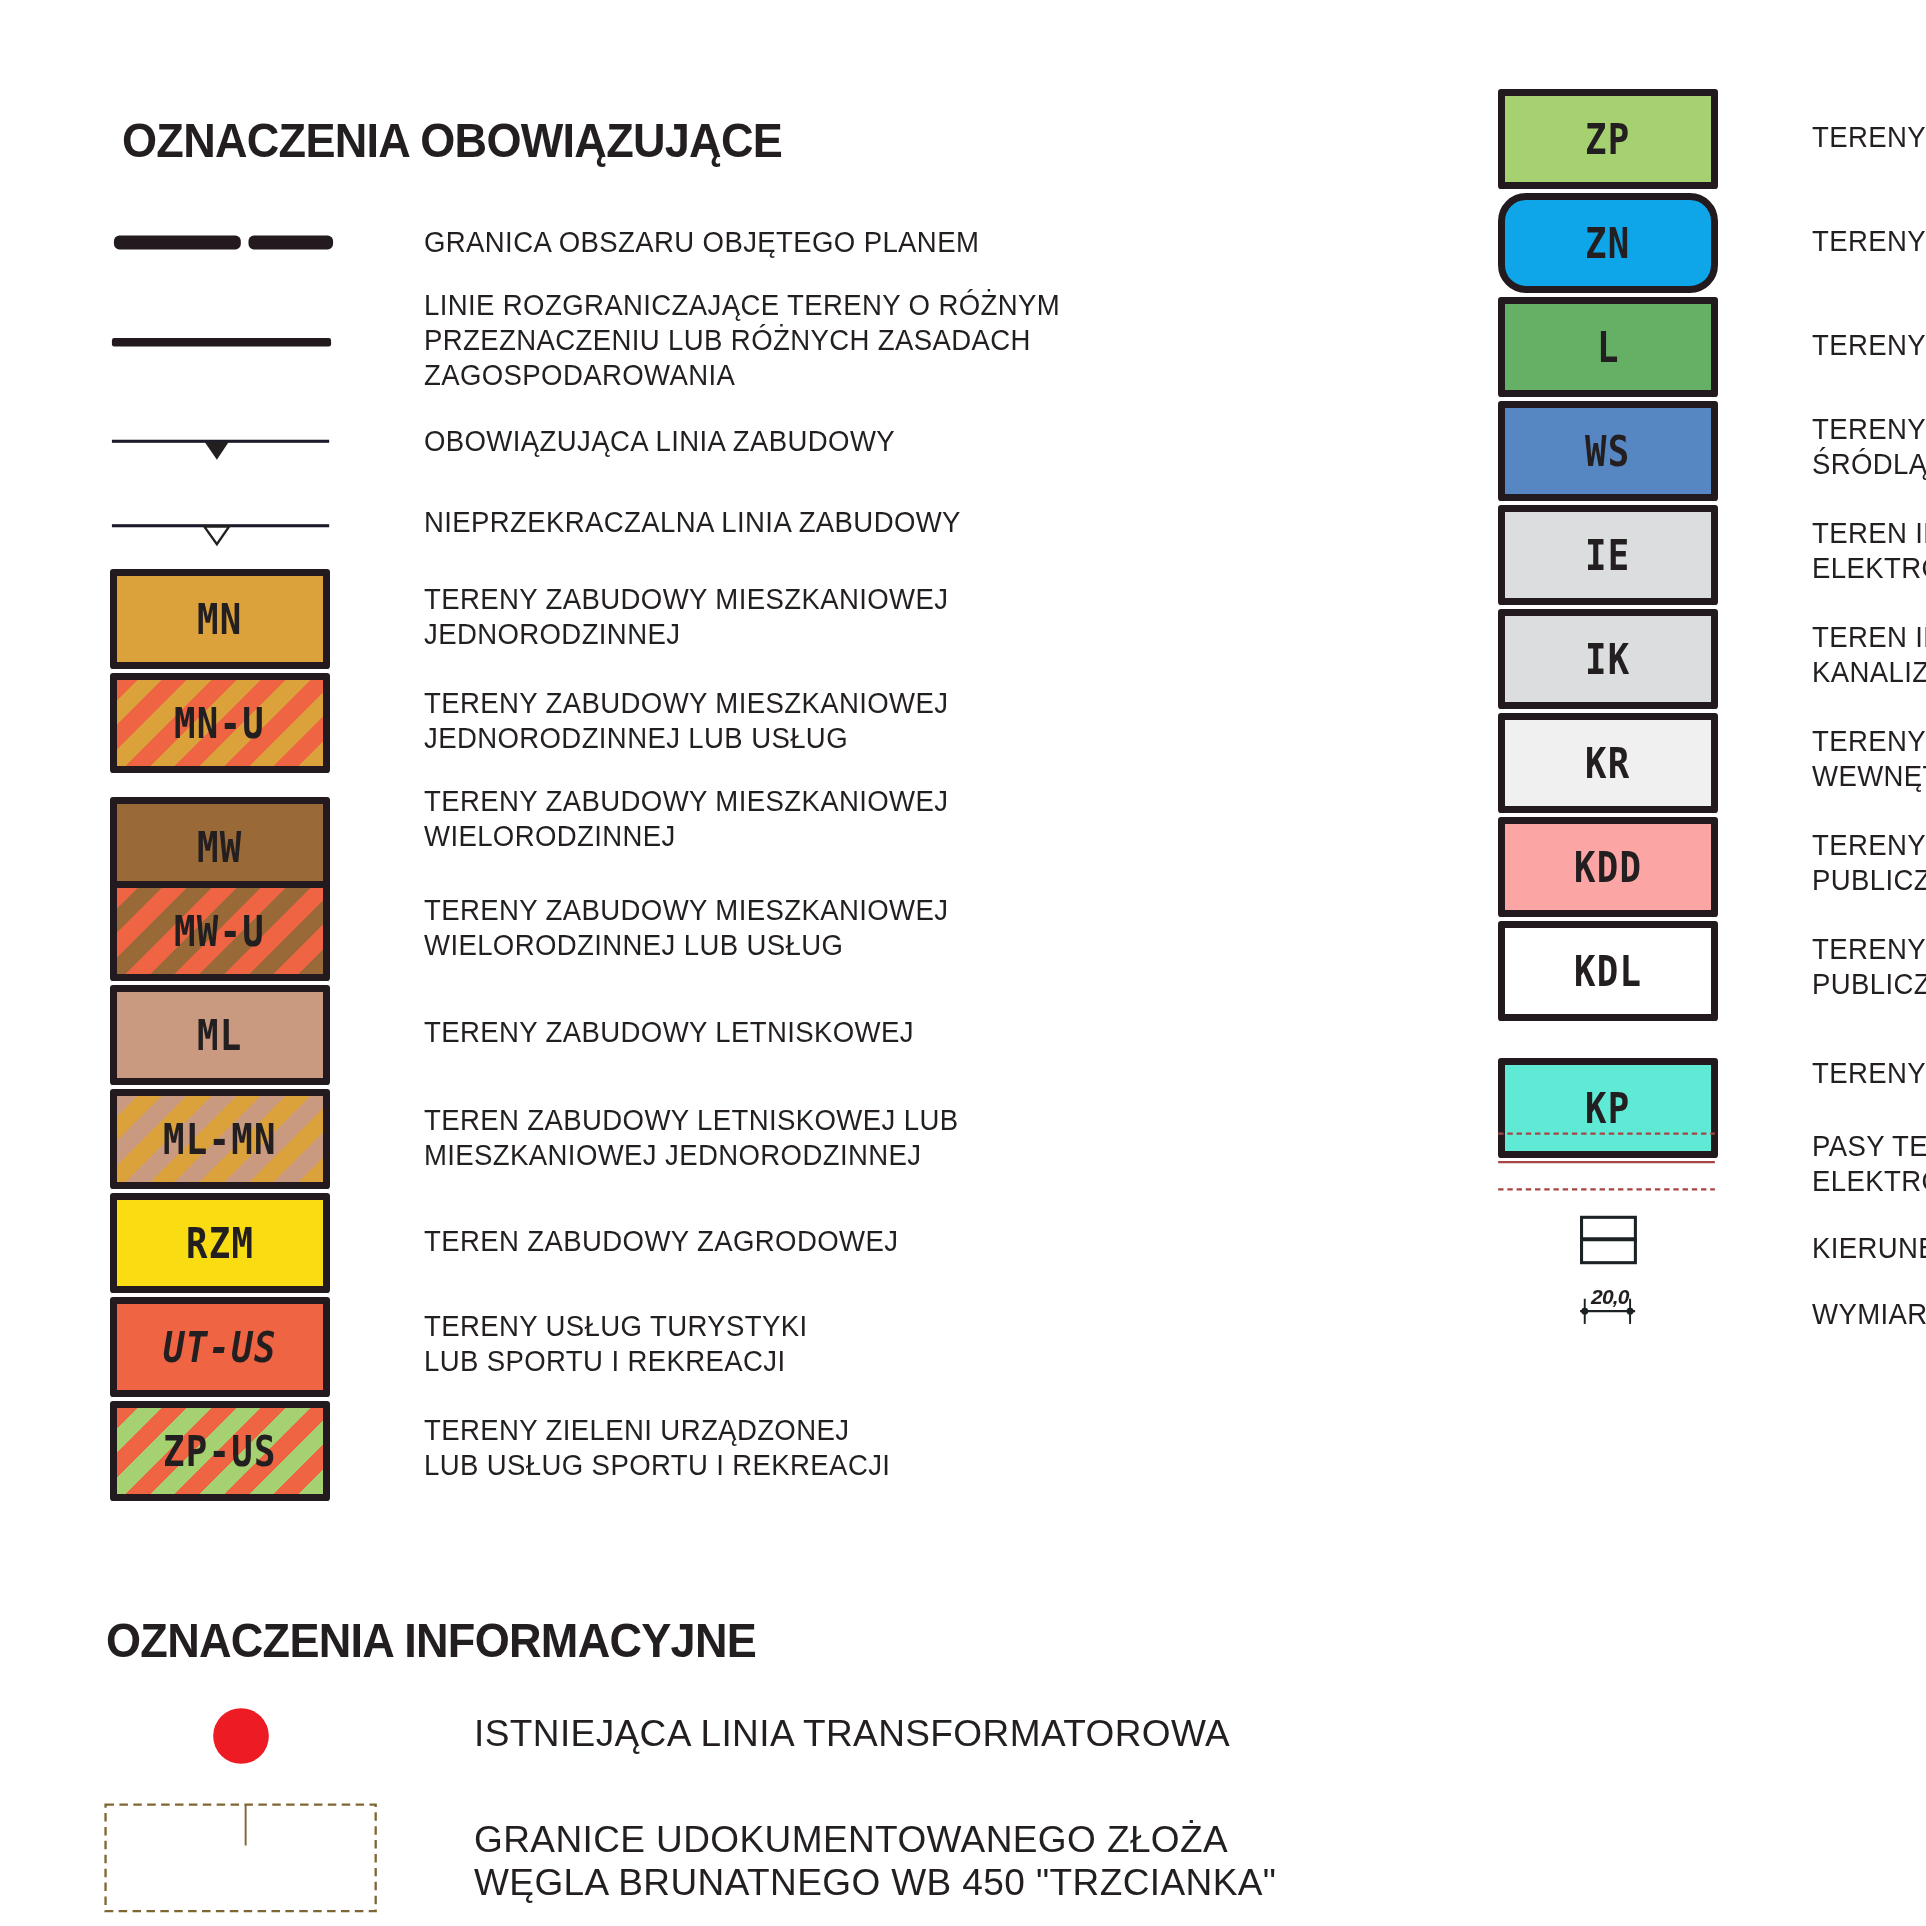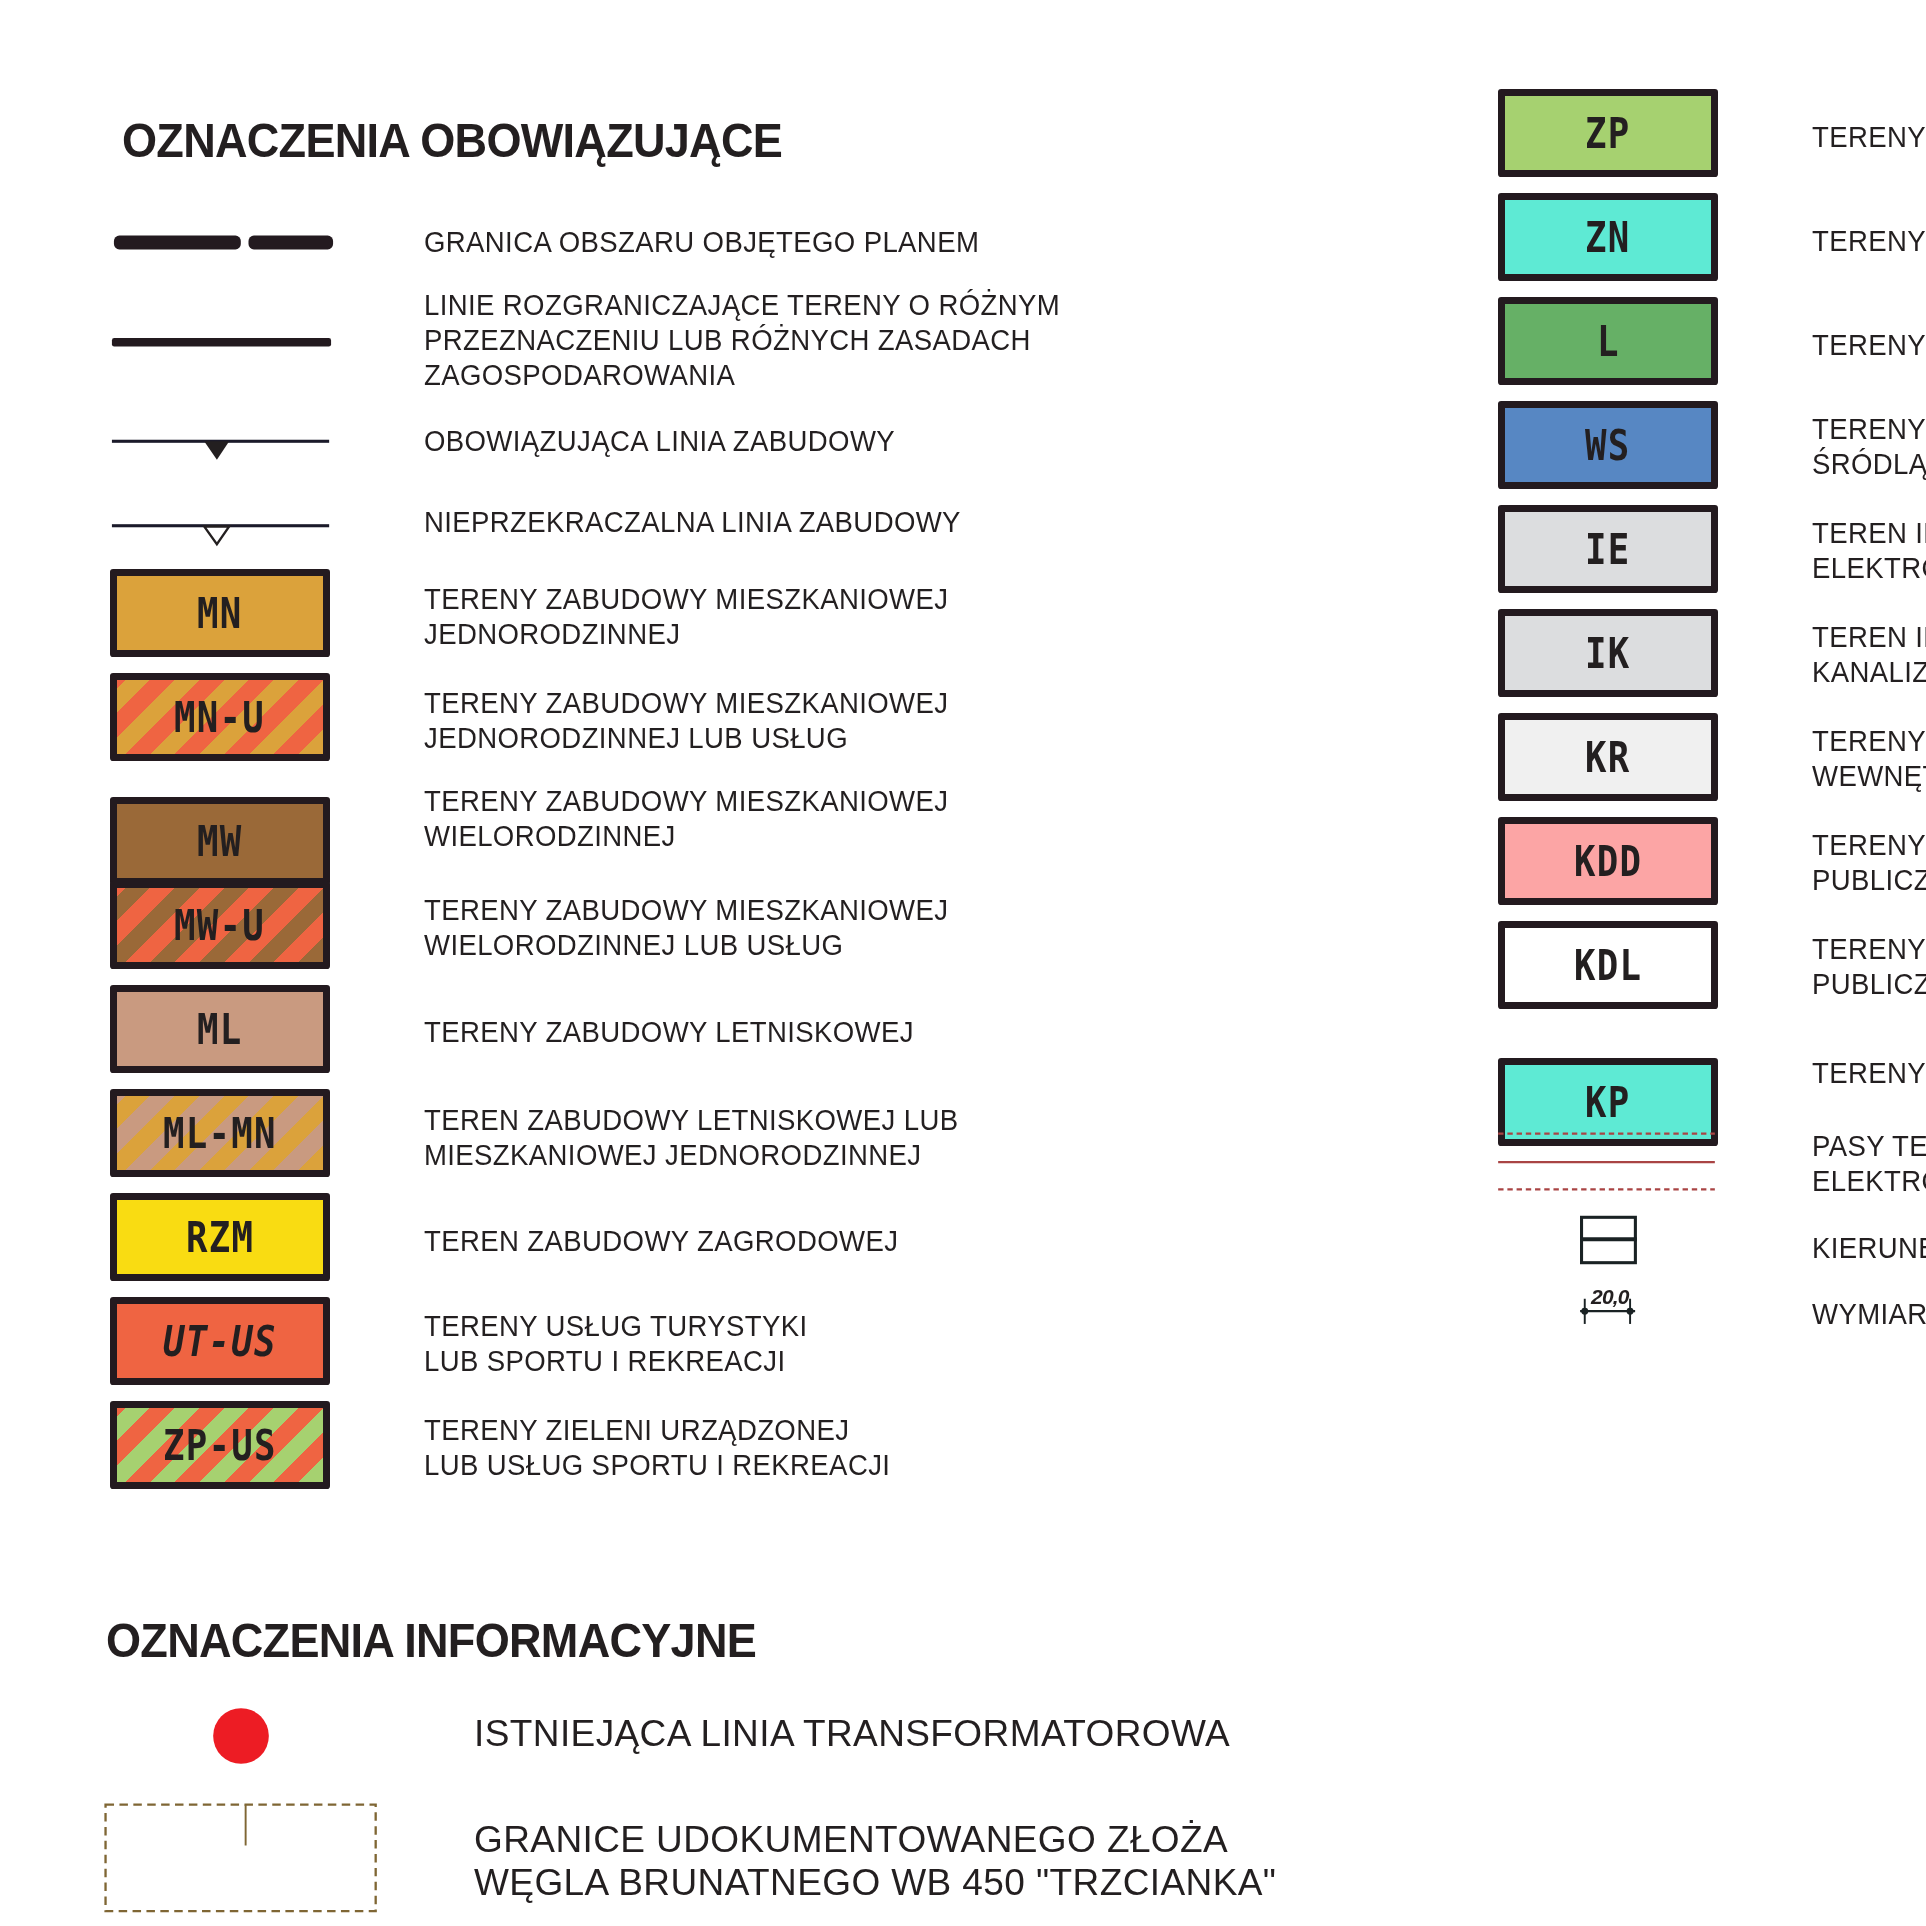--- a/index.html
+++ b/index.html
@@ -2,21 +2,21 @@
 <html style="font-size:6.2px"><head>
 <meta charset="utf-8">
 <style>
   html, body { margin: 0; padding: 0; background: #ffffff; }
   body { width: 2635px; height: 2567px; position: relative; overflow: hidden;
          font-family: "Liberation Sans", "DejaVu Sans", sans-serif; color: #231f20; }
   .abs { position: absolute; }
   .h1 { font-weight: bold; font-size: 49px; letter-spacing: -0.8px; transform: scaleX(0.92); transform-origin: left center; white-space: nowrap; }
   .lbl { font-size: 29px; line-height: 35px; white-space: pre-line; letter-spacing: 0.4px; transform: scaleX(0.95); transform-origin: left top; }
   .lbl-lg { font-size: 37px; line-height: 43px; white-space: pre-line; letter-spacing: 0.4px; }
-  .sw { position: absolute; width: 220px; height: 88px; box-sizing: border-box;
+  .sw { position: absolute; width: 220px; height: 100px; box-sizing: border-box;
         border: 7.7px solid #231a1f; border-radius: 3.1px; display: flex; align-items: center; justify-content: center; }
   .sw span { font-family: "DejaVu Sans Mono", "Liberation Mono", monospace; font-weight: bold; font-size: 42px; color: #231f20; letter-spacing: 1.5px; transform: scaleX(0.85); }
 </style>
 </head>
 <body>
 
 <div class="abs h1" style="left:122px; top:112px;">OZNACZENIA OBOWIĄZUJĄCE</div>
 <div class="abs h1" style="left:106px; top:1612px;">OZNACZENIA INFORMACYJNE</div>
 
 <div class="abs" style="left:112px; top:227px; width:223px; height:31px;">
@@ -102,21 +102,21 @@
     <span>ZP-US</span>
   </div>
 <div class="abs lbl" style="left:424px; top:1413px;">TERENY ZIELENI URZĄDZONEJ
 LUB USŁUG SPORTU I REKREACJI</div>
 
 <div class="sw" style="left:1498px; top:89px; background:#a6d170;">
     <span>ZP</span>
   </div>
 <div class="abs lbl" style="left:1812px; top:120px;">TERENY ZIELENI URZĄDZONEJ</div>
 
-<div class="sw" style="left:1498px; top:193px; background:#5eead4;">
+<div class="sw" style="left:1498px; top:193px; background:#0ea5e9;border-radius:28px;">
     <span>ZN</span>
   </div>
 <div class="abs lbl" style="left:1812px; top:224px;">TERENY ZIELENI NATURALNEJ</div>
 
 <div class="sw" style="left:1498px; top:297px; background:#66b066;">
     <span>L</span>
   </div>
 <div class="abs lbl" style="left:1812px; top:328px;">TERENY LASÓW</div>
 
 <div class="sw" style="left:1498px; top:401px; background:#5787c3;">

